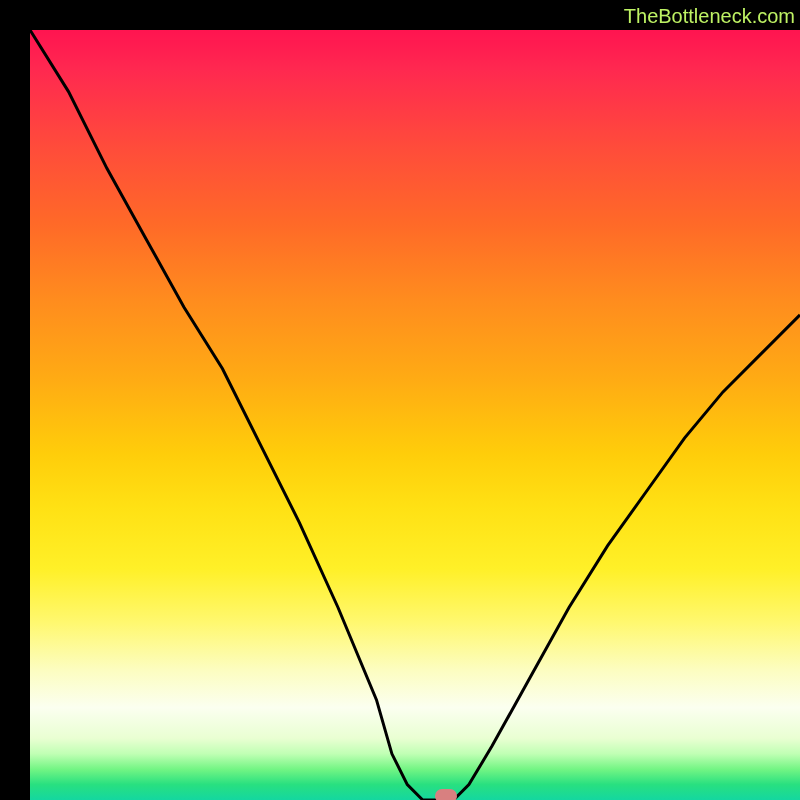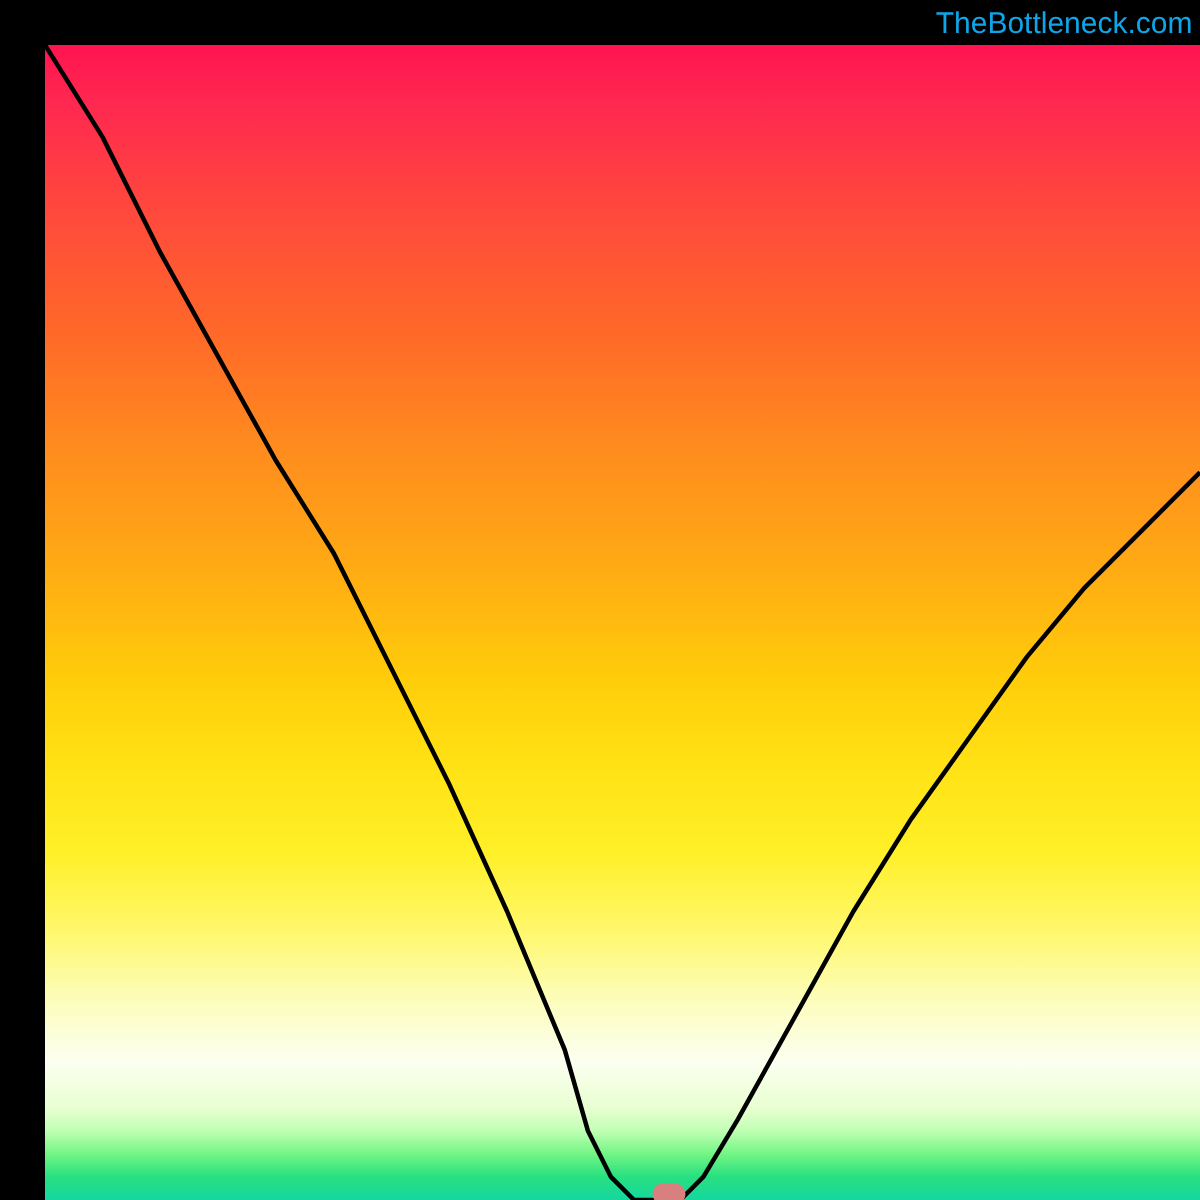--- a/index.html
+++ b/index.html
@@ -60,21 +60,21 @@
       width: 22px;
       height: 14px;
       background: #d88080;
       border-radius: 7px;
       transform: translate(-50%, -50%);
     }
     .watermark {
       position: absolute;
       top: 5px;
       right: 5px;
-      color: #0ea5e9;
+      color: #bef264;
       font-size: 20px;
       font-weight: normal;
       z-index: 10;
     }
   </style>
 </head>
 <body>
 
 <div class="watermark">TheBottleneck.com</div>
 

